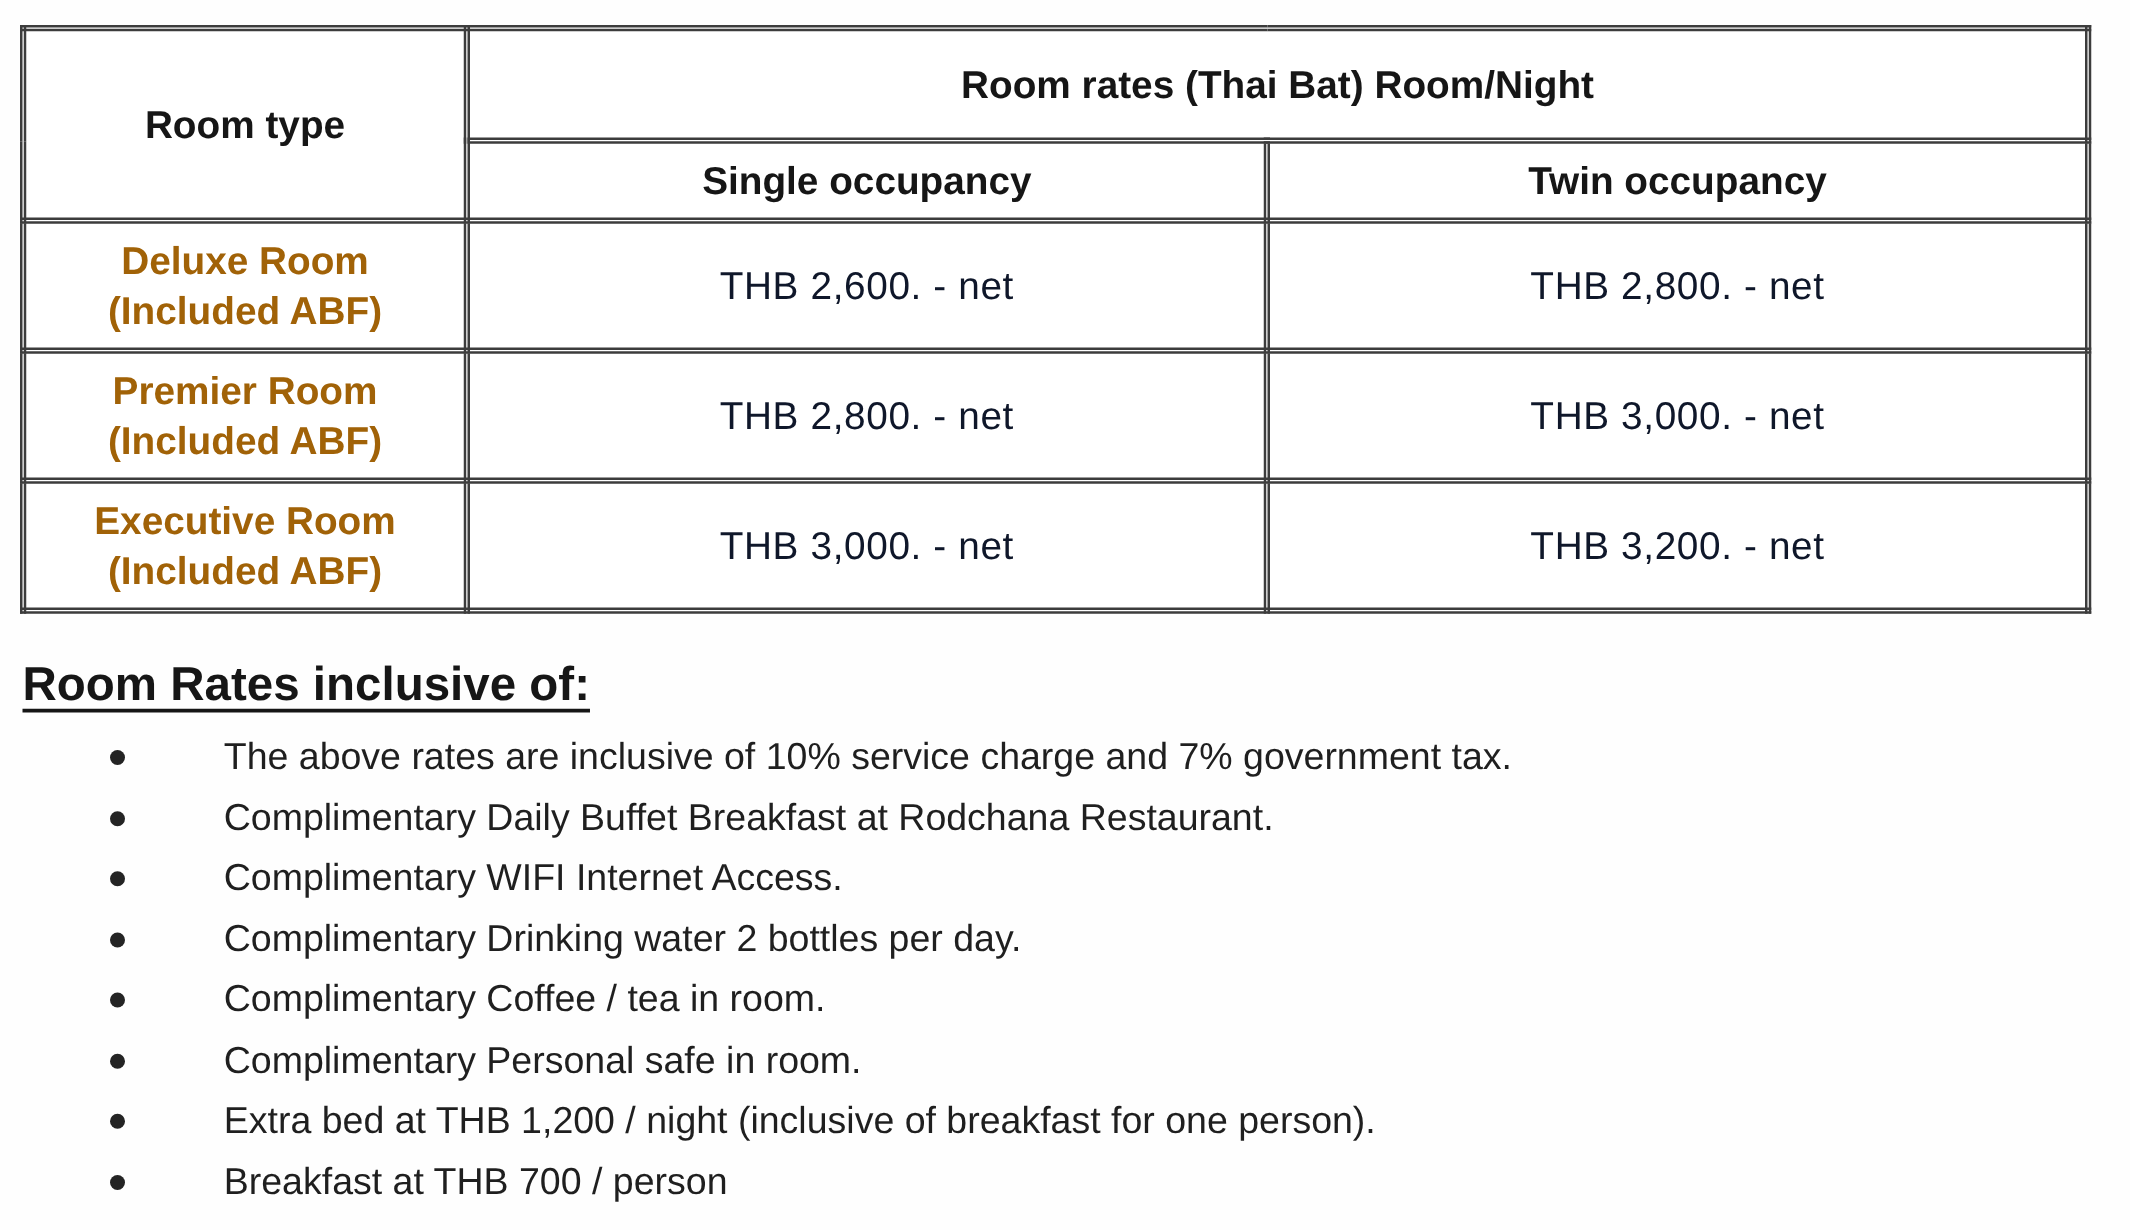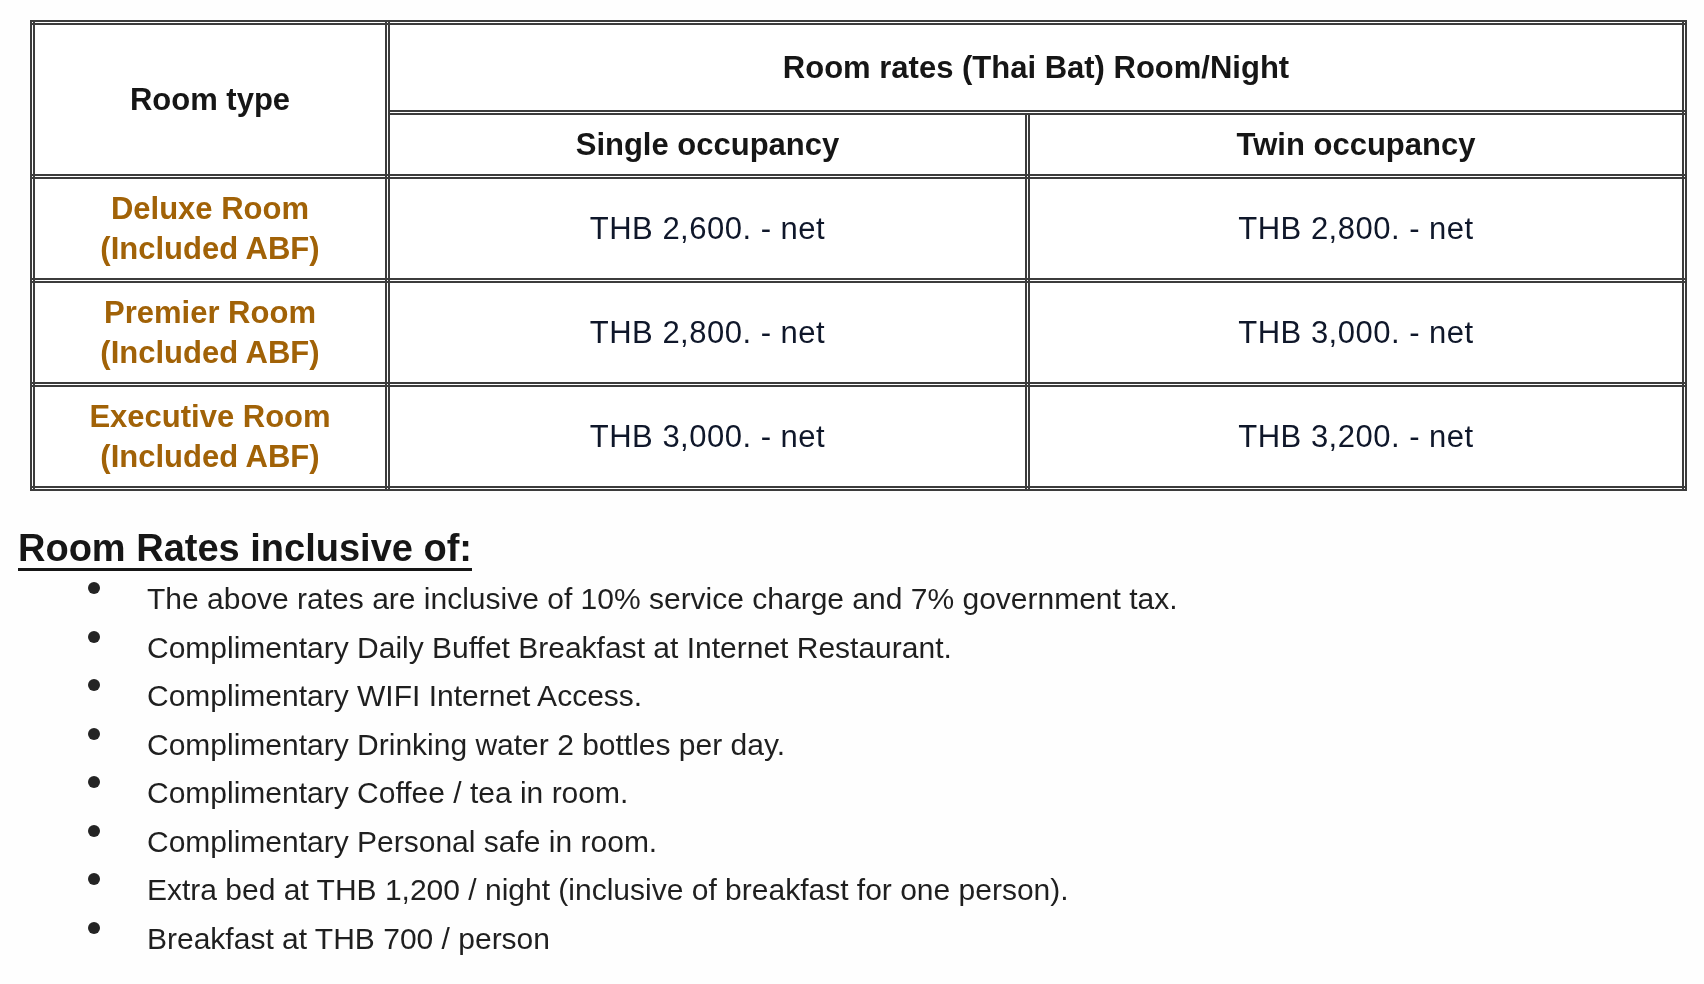--- a/index.html
+++ b/index.html
@@ -18,21 +18,21 @@
     position: relative;
     width: 1704px;
     height: 984px;
     background: #fefefe;
     overflow: hidden;
   }
 
   
   table.rates {
     position: absolute;
-    left: 30px;
+    left: 16px;
     top: 20px;
     width: 1652px;
     border-collapse: collapse;
     table-layout: fixed;
   }
   table.rates td {
     border: 5px double #3c3c3c;
     text-align: center;
     vertical-align: middle;
     padding: 0;
@@ -73,25 +73,26 @@
   ul.notes-list {
     position: absolute;
     left: 88px;
     top: 582px;
     margin: 0;
     padding: 0;
     list-style: none;
   }
   ul.notes-list li {
     display: flex;
-    align-items: flex-start;
+    align-items: center;
     height: 48.5px;
     font-size: 30px;
     color: #1f1f1f;
     white-space: nowrap;
+    gap: 32px;
   }
   .bullet-dot {
     display: inline-block;
     width: 12px;
     height: 12px;
     border-radius: 50%;
     background: #242424;
     margin-right: 47px;
     flex: 0 0 auto;
   }
@@ -148,21 +149,21 @@
 
   <h2 class="notes-heading">Room Rates inclusive of:</h2>
 
   <ul class="notes-list">
     <li>
       <span class="bullet-dot"></span>
       <span>The above rates are inclusive of 10% service charge and 7% government tax.</span>
     </li>
     <li>
       <span class="bullet-dot"></span>
-      <span>Complimentary Daily Buffet Breakfast at Internet Restaurant.</span>
+      <span>Complimentary Daily Buffet Breakfast at Rodchana Restaurant.</span>
     </li>
     <li>
       <span class="bullet-dot"></span>
       <span>Complimentary WIFI Internet Access.</span>
     </li>
     <li>
       <span class="bullet-dot"></span>
       <span>Complimentary Drinking water 2 bottles per day.</span>
     </li>
     <li>

